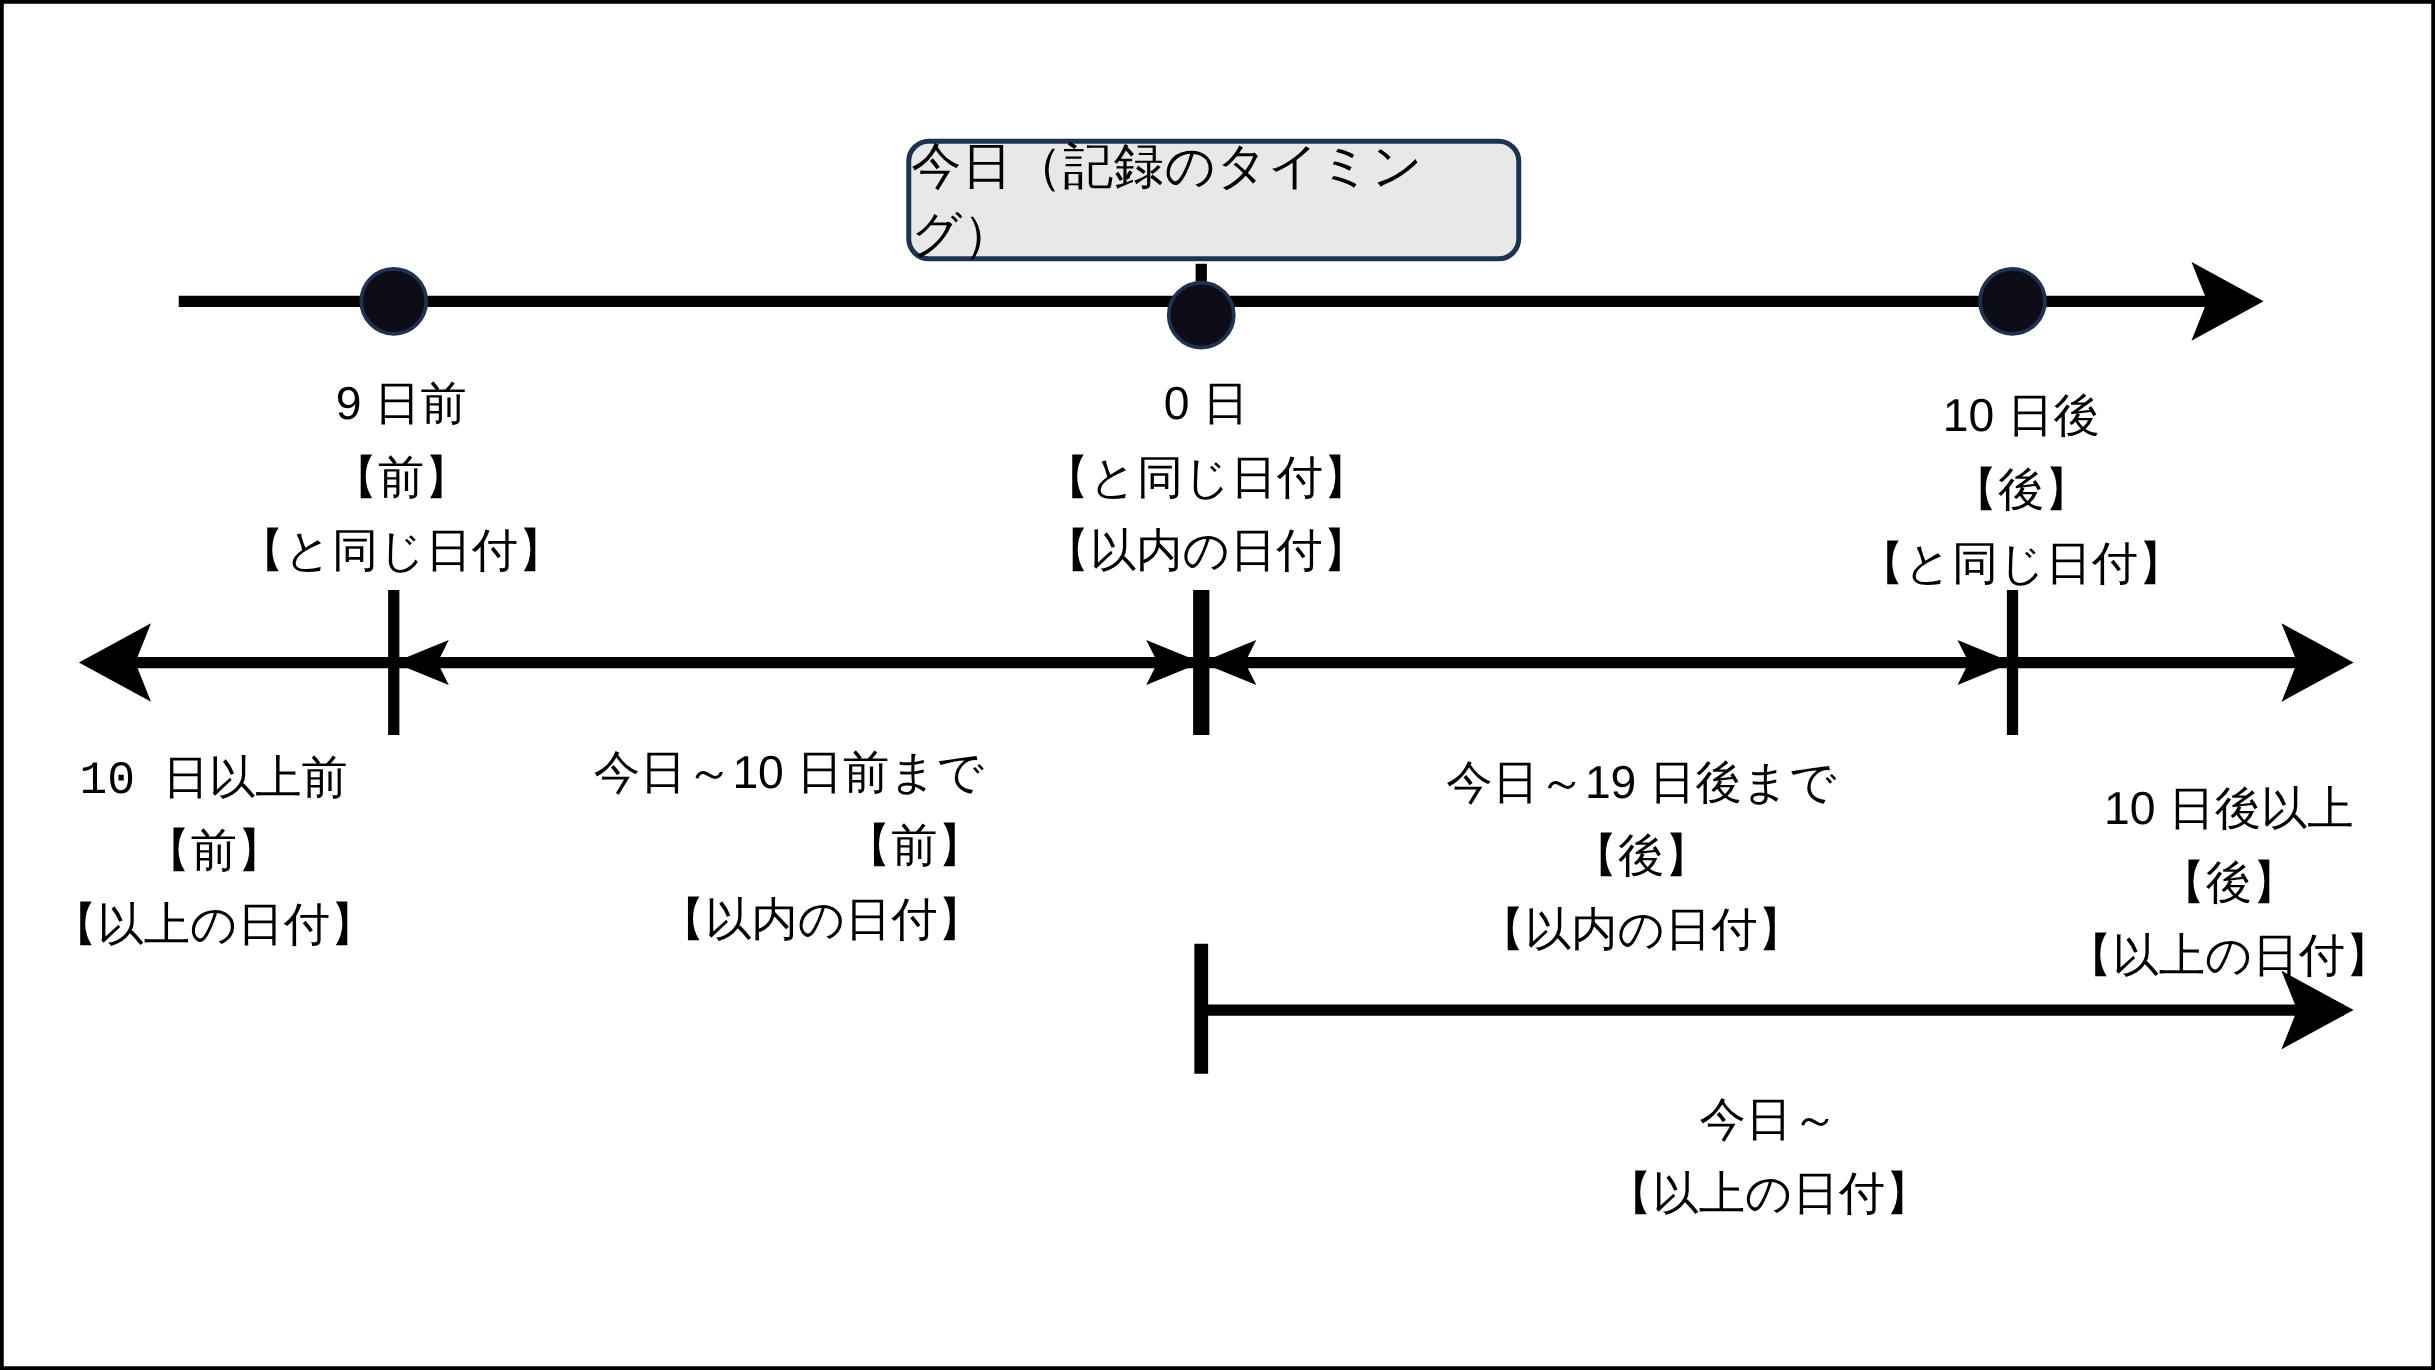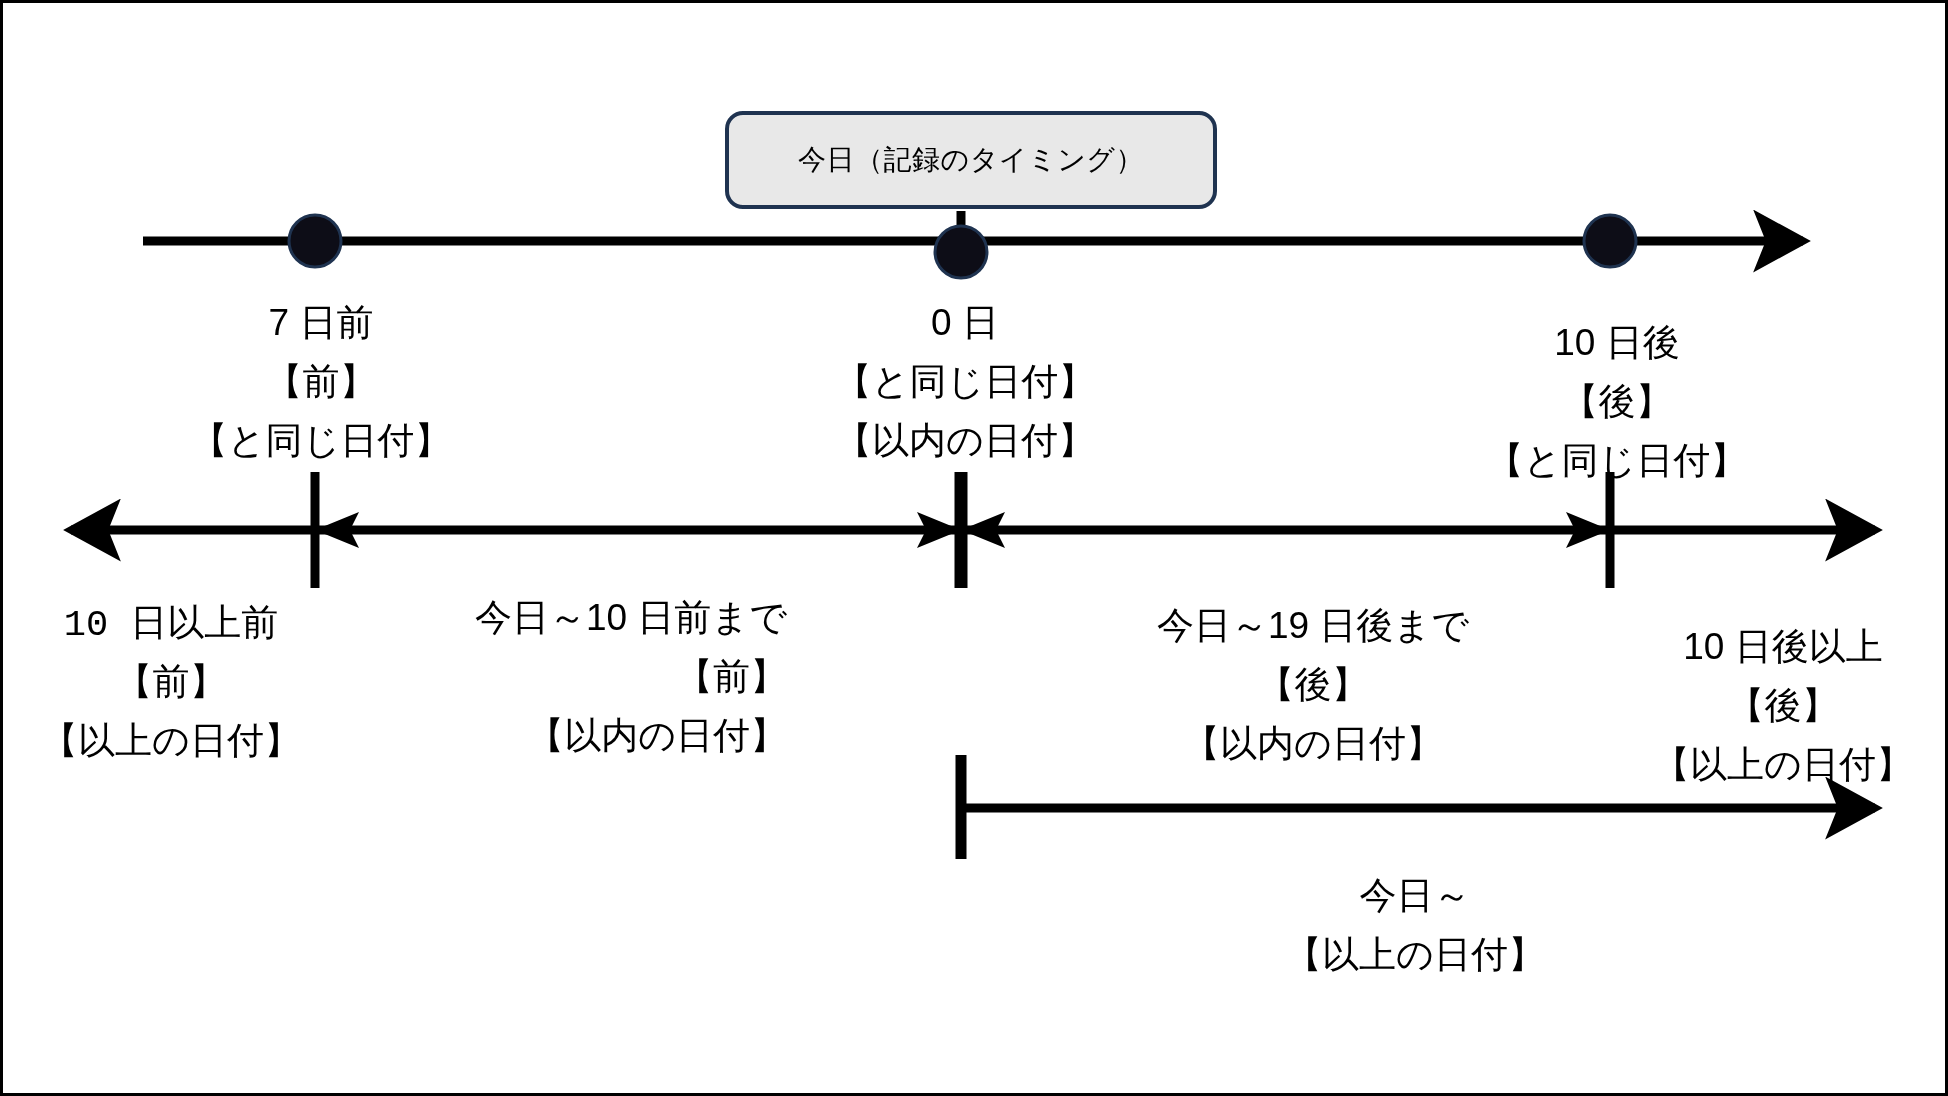--- a/index.html
+++ b/index.html
@@ -30,21 +30,21 @@
   .callout {
     position: absolute;
     box-sizing: border-box;
     background: #e8e8e8;
     border: 4px solid #1f3350;
     border-radius: 18px;
     display: flex;
     align-items: center;
     justify-content: center;
     color: #000000;
-    font-size: 28px;
+    font-size: 40px;
     letter-spacing: 0.5px;
   }
   .lbl {
     position: absolute;
     text-align: center;
     color: #000000;
     font-size: 37px;
     line-height: 59px;
     white-space: nowrap;
     transform: translateX(-50%);
@@ -97,32 +97,32 @@
       <line x1="958" y1="752" x2="958" y2="856" stroke="#000000" stroke-width="11"></line>
       <line x1="958" y1="805" x2="1872" y2="805" stroke="#000000" stroke-width="9" marker-end="url(#arrow-right)"></line>
     </g>
   </svg>
 
   <div class="callout" style="left:722px; top:108px; width:492px; height:98px;">
     <span>今日（記録のタイミング）</span>
   </div>
 
   <div class="lbl" style="left:318px; top:290px;">
-    <span>7 日前</span>
+    <span>9 日前</span>
     <span>【前】</span>
     <span>【と同じ日付】</span>
   </div>
 
   <div class="lbl" style="left:962px; top:290px;">
     <span>0 日</span>
     <span>【と同じ日付】</span>
     <span>【以内の日付】</span>
   </div>
 
-  <div class="lbl" style="left:1614px; top:310px;">
+  <div class="lbl" style="left:1614px; top:300px;">
     <span>10 日後</span>
     <span>【後】</span>
     <span>【と同じ日付】</span>
   </div>
 
   <div class="lbl" style="left:168px; top:593px;font-family:Liberation Mono, monospace;">
     <span>10 日以上前</span>
     <span>【前】</span>
     <span>【以上の日付】</span>
   </div>

